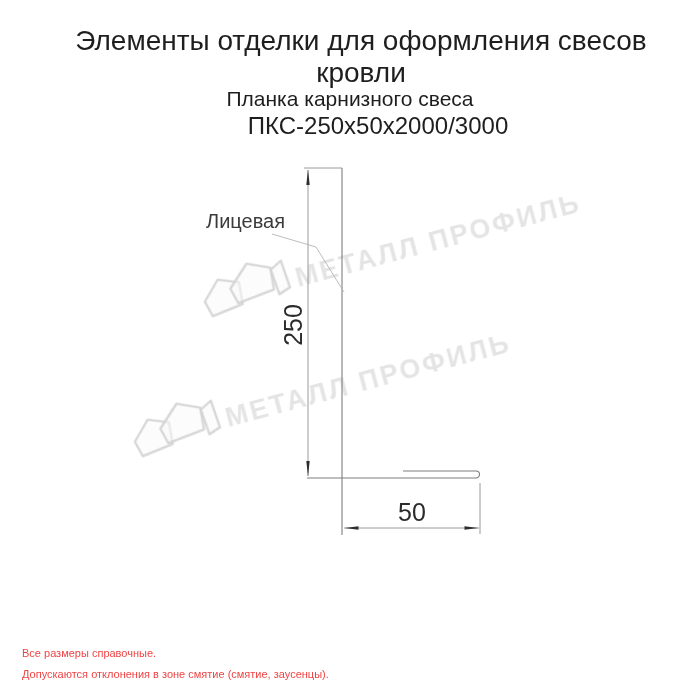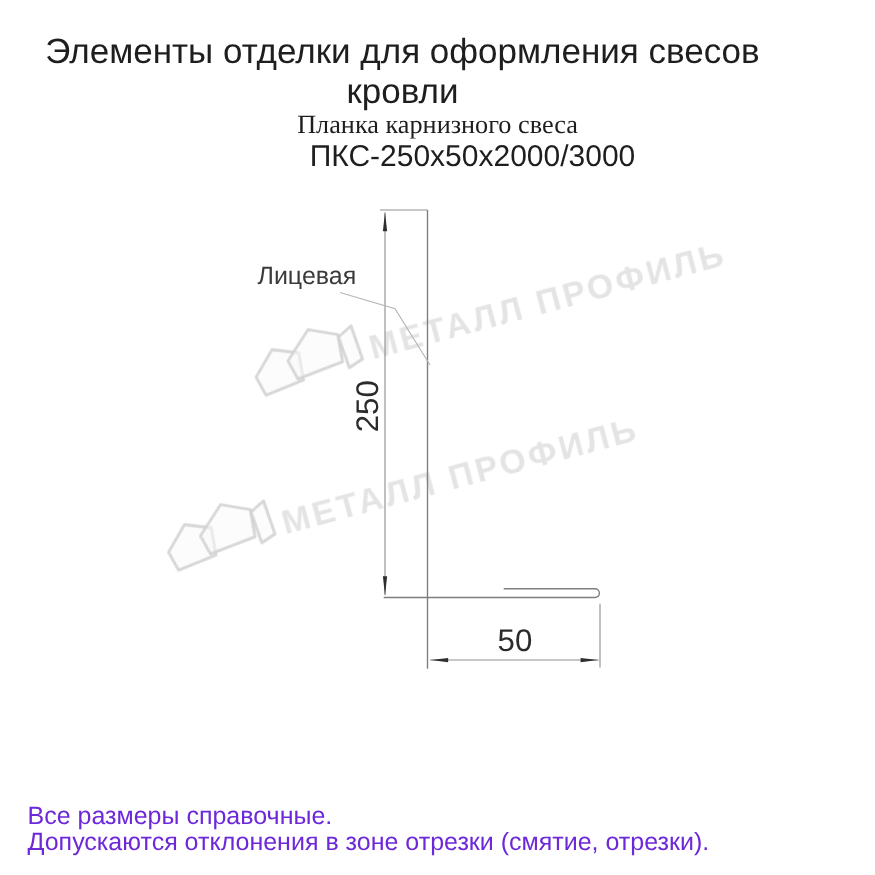--- a/index.html
+++ b/index.html
@@ -3,25 +3,25 @@
 <meta charset="utf-8">
 <style>
   html,body { margin:0; padding:0; }
   body {
     width:700px; height:700px; position:relative; overflow:hidden;
     background:#ffffff;
     font-family:"Liberation Sans","DejaVu Sans",sans-serif;
   }
   .title {
     position:absolute; top:25px; left:0; width:644px;
-    text-align:center; font-size:28px; color:#1e1e1e;
+    text-align:center; font-size:28px; color:#1e1e1e;padding-left:39px;
   }
   .subtitle {
     position:absolute; top:87px; left:0; width:700px;
-    text-align:center; font-size:21px; color:#1e1e1e;font-family:Liberation Serif, serif;
+    text-align:center; font-size:21px; color:#1e1e1e;
   }
   .code {
     position:absolute; top:112px; left:0; width:700px;
     text-align:center; font-size:24px; color:#1e1e1e;padding-left:28px;
   }
   svg.drawing { position:absolute; top:0; left:0; }
   .profile path { stroke:#7e7e7e; stroke-width:1.1; fill:none; }
   .dim path { stroke:#8f8f8f; stroke-width:0.9; fill:none; }
   .dim polygon { fill:#2e2e2e; stroke:none; }
   .dimtext {
@@ -38,21 +38,21 @@
   .wmlogo path {
     stroke:#c6c6c6; stroke-width:2.4; stroke-opacity:0.85;
     fill:#f7f7f7; fill-opacity:0.55; stroke-linejoin:round;
   }
   .face-label {
     position:absolute; top:210px; left:206px; width:88px;
     font-size:20px; line-height:23px; color:#3b3b3b;
   }
   .footer {
     position:absolute; left:22px; top:643px;
-    font-size:20px; line-height:21px; color:#6d28d9;
+    font-size:11px; line-height:21px; color:#ef4444;
   }
 </style>
 </head>
 <body>
 
 <div class="title">Элементы отделки для оформления свесов кровли</div>
 <div class="subtitle">Планка карнизного свеса</div>
 <div class="code">ПКС-250х50х2000/3000</div>
 
 <svg class="drawing" width="700" height="700" viewBox="0 0 700 700">
@@ -103,14 +103,14 @@
 
   <path class="leader" d="M272,234 L316,247 L344,292"></path>
 </svg>
 
 <div class="face-label">
   <div>Лицевая</div>
 </div>
 
 <div class="footer">
   <div>Все размеры справочные.</div>
-  <div>Допускаются отклонения в зоне отрезки (смятие, отрезки).</div>
+  <div>Допускаются отклонения в зоне смятие (смятие, заусенцы).</div>
 </div>
 
 </body></html>

